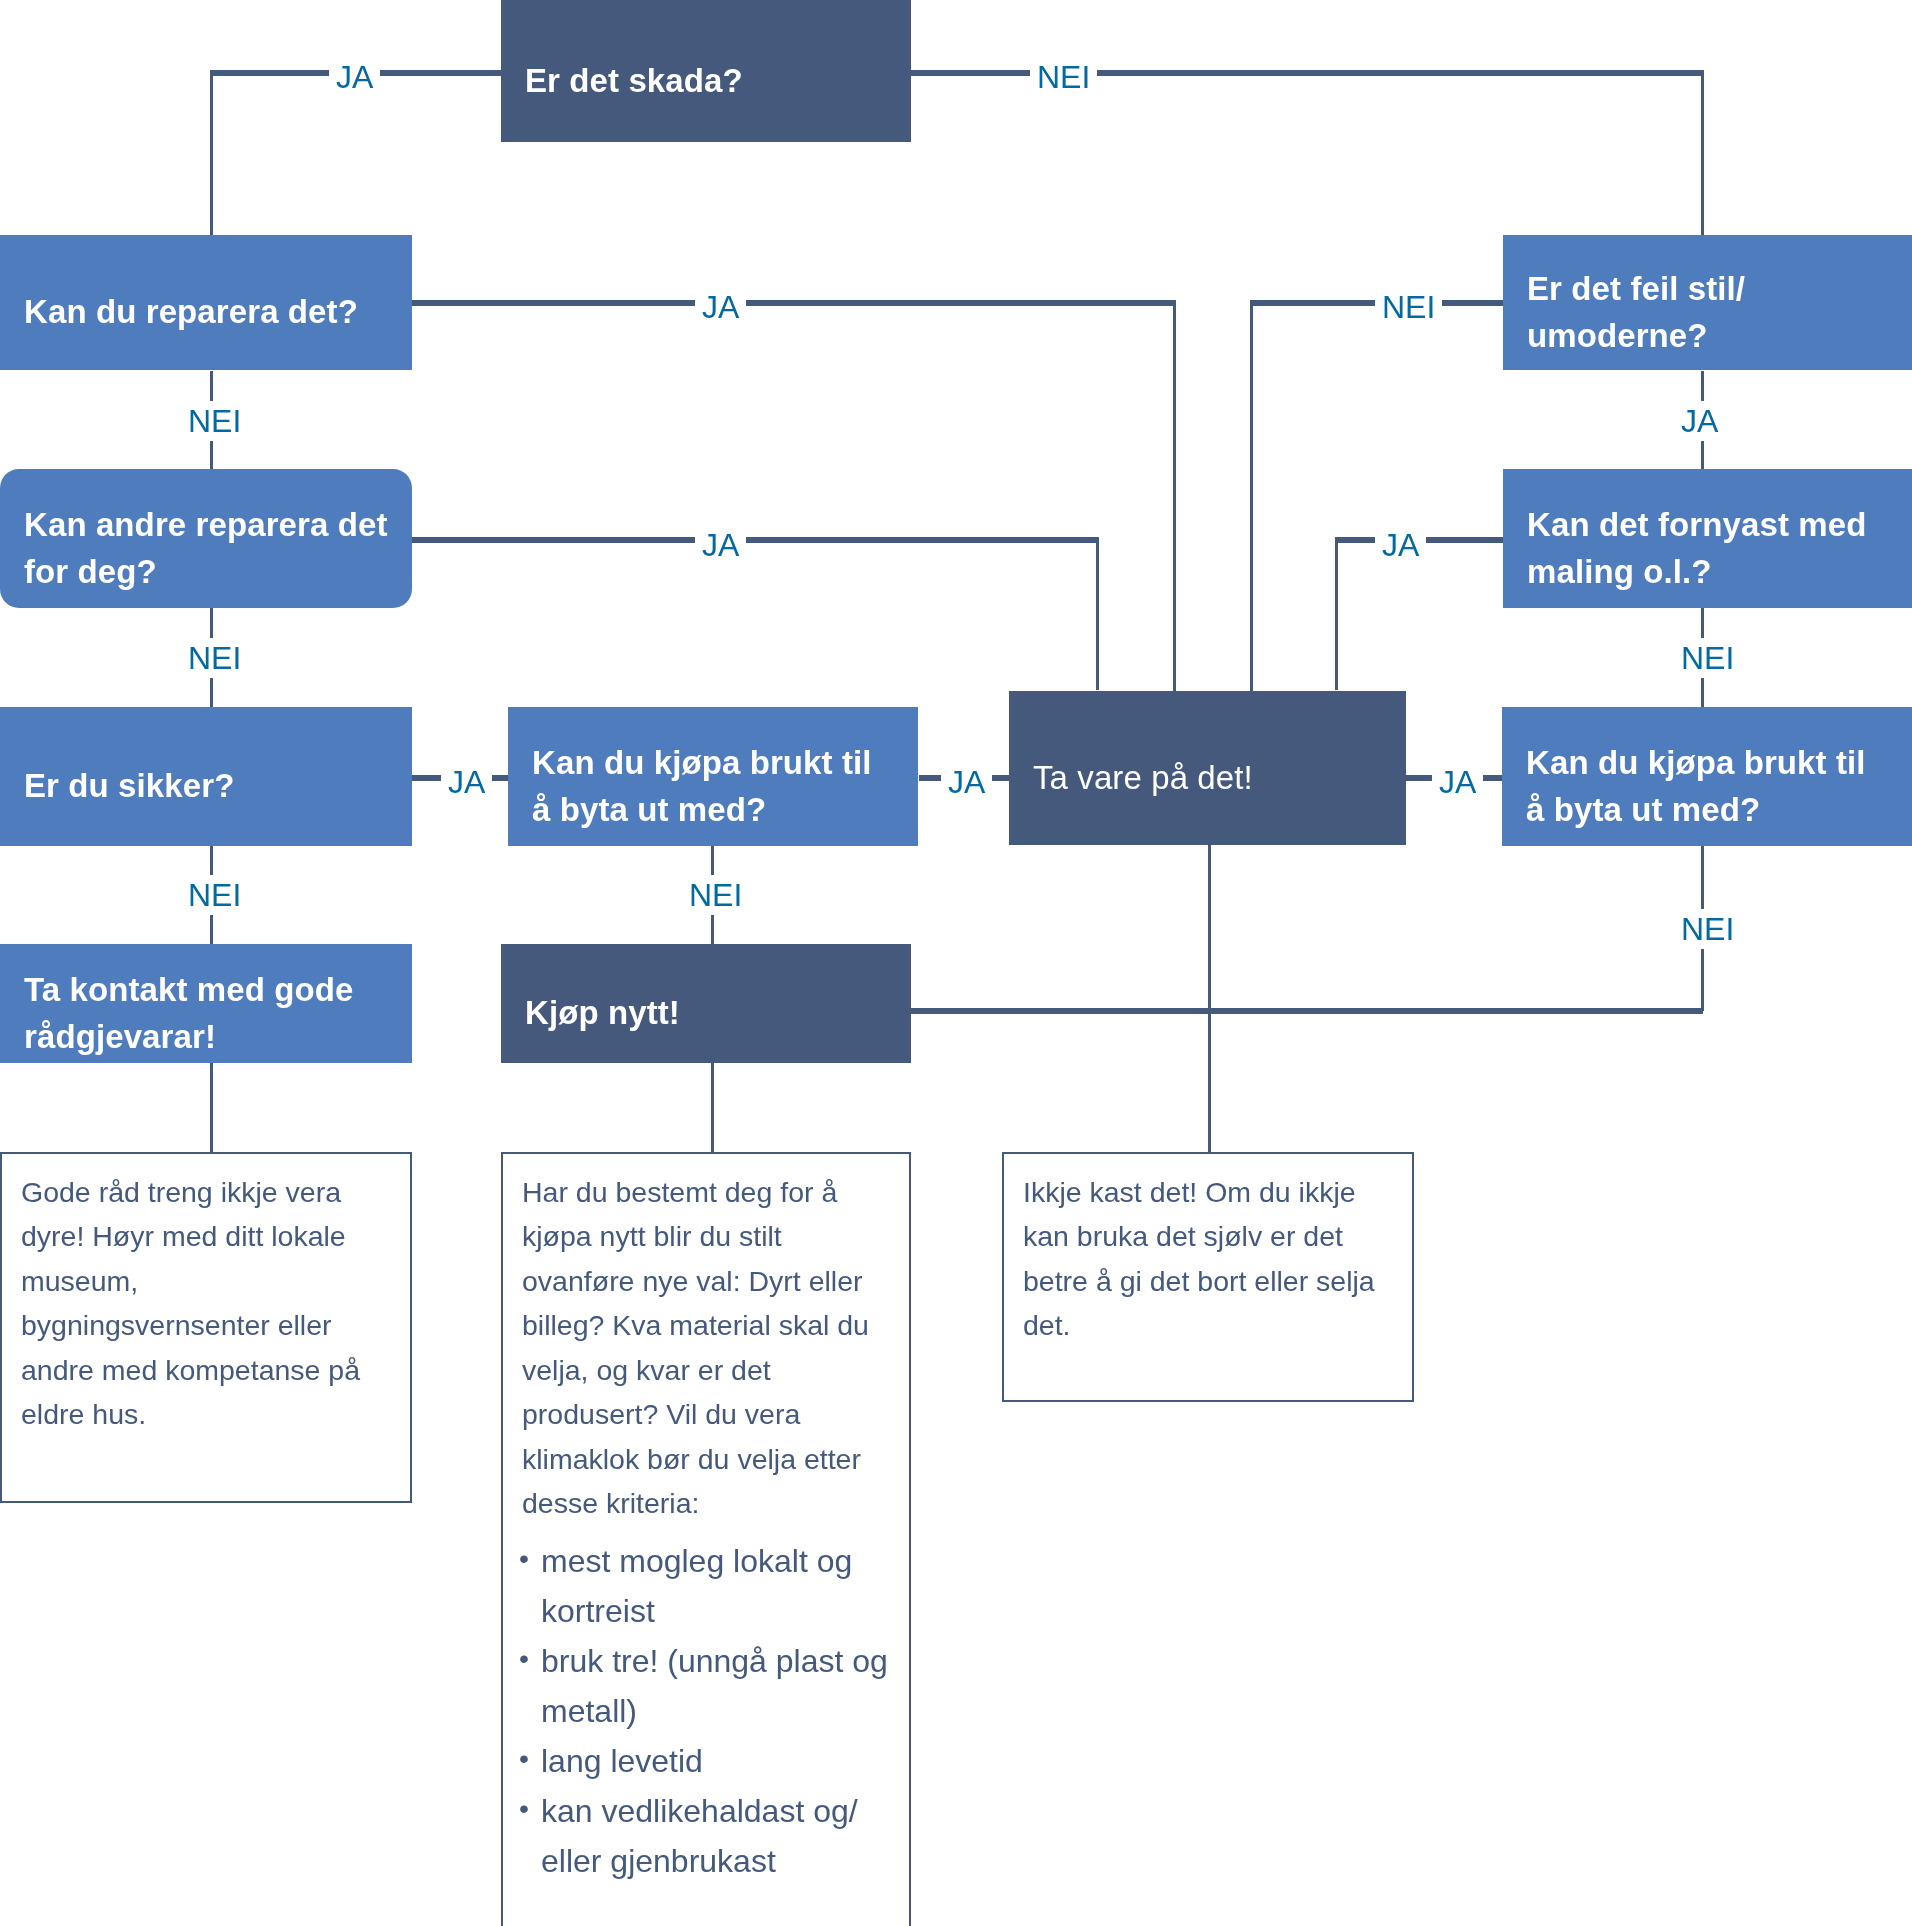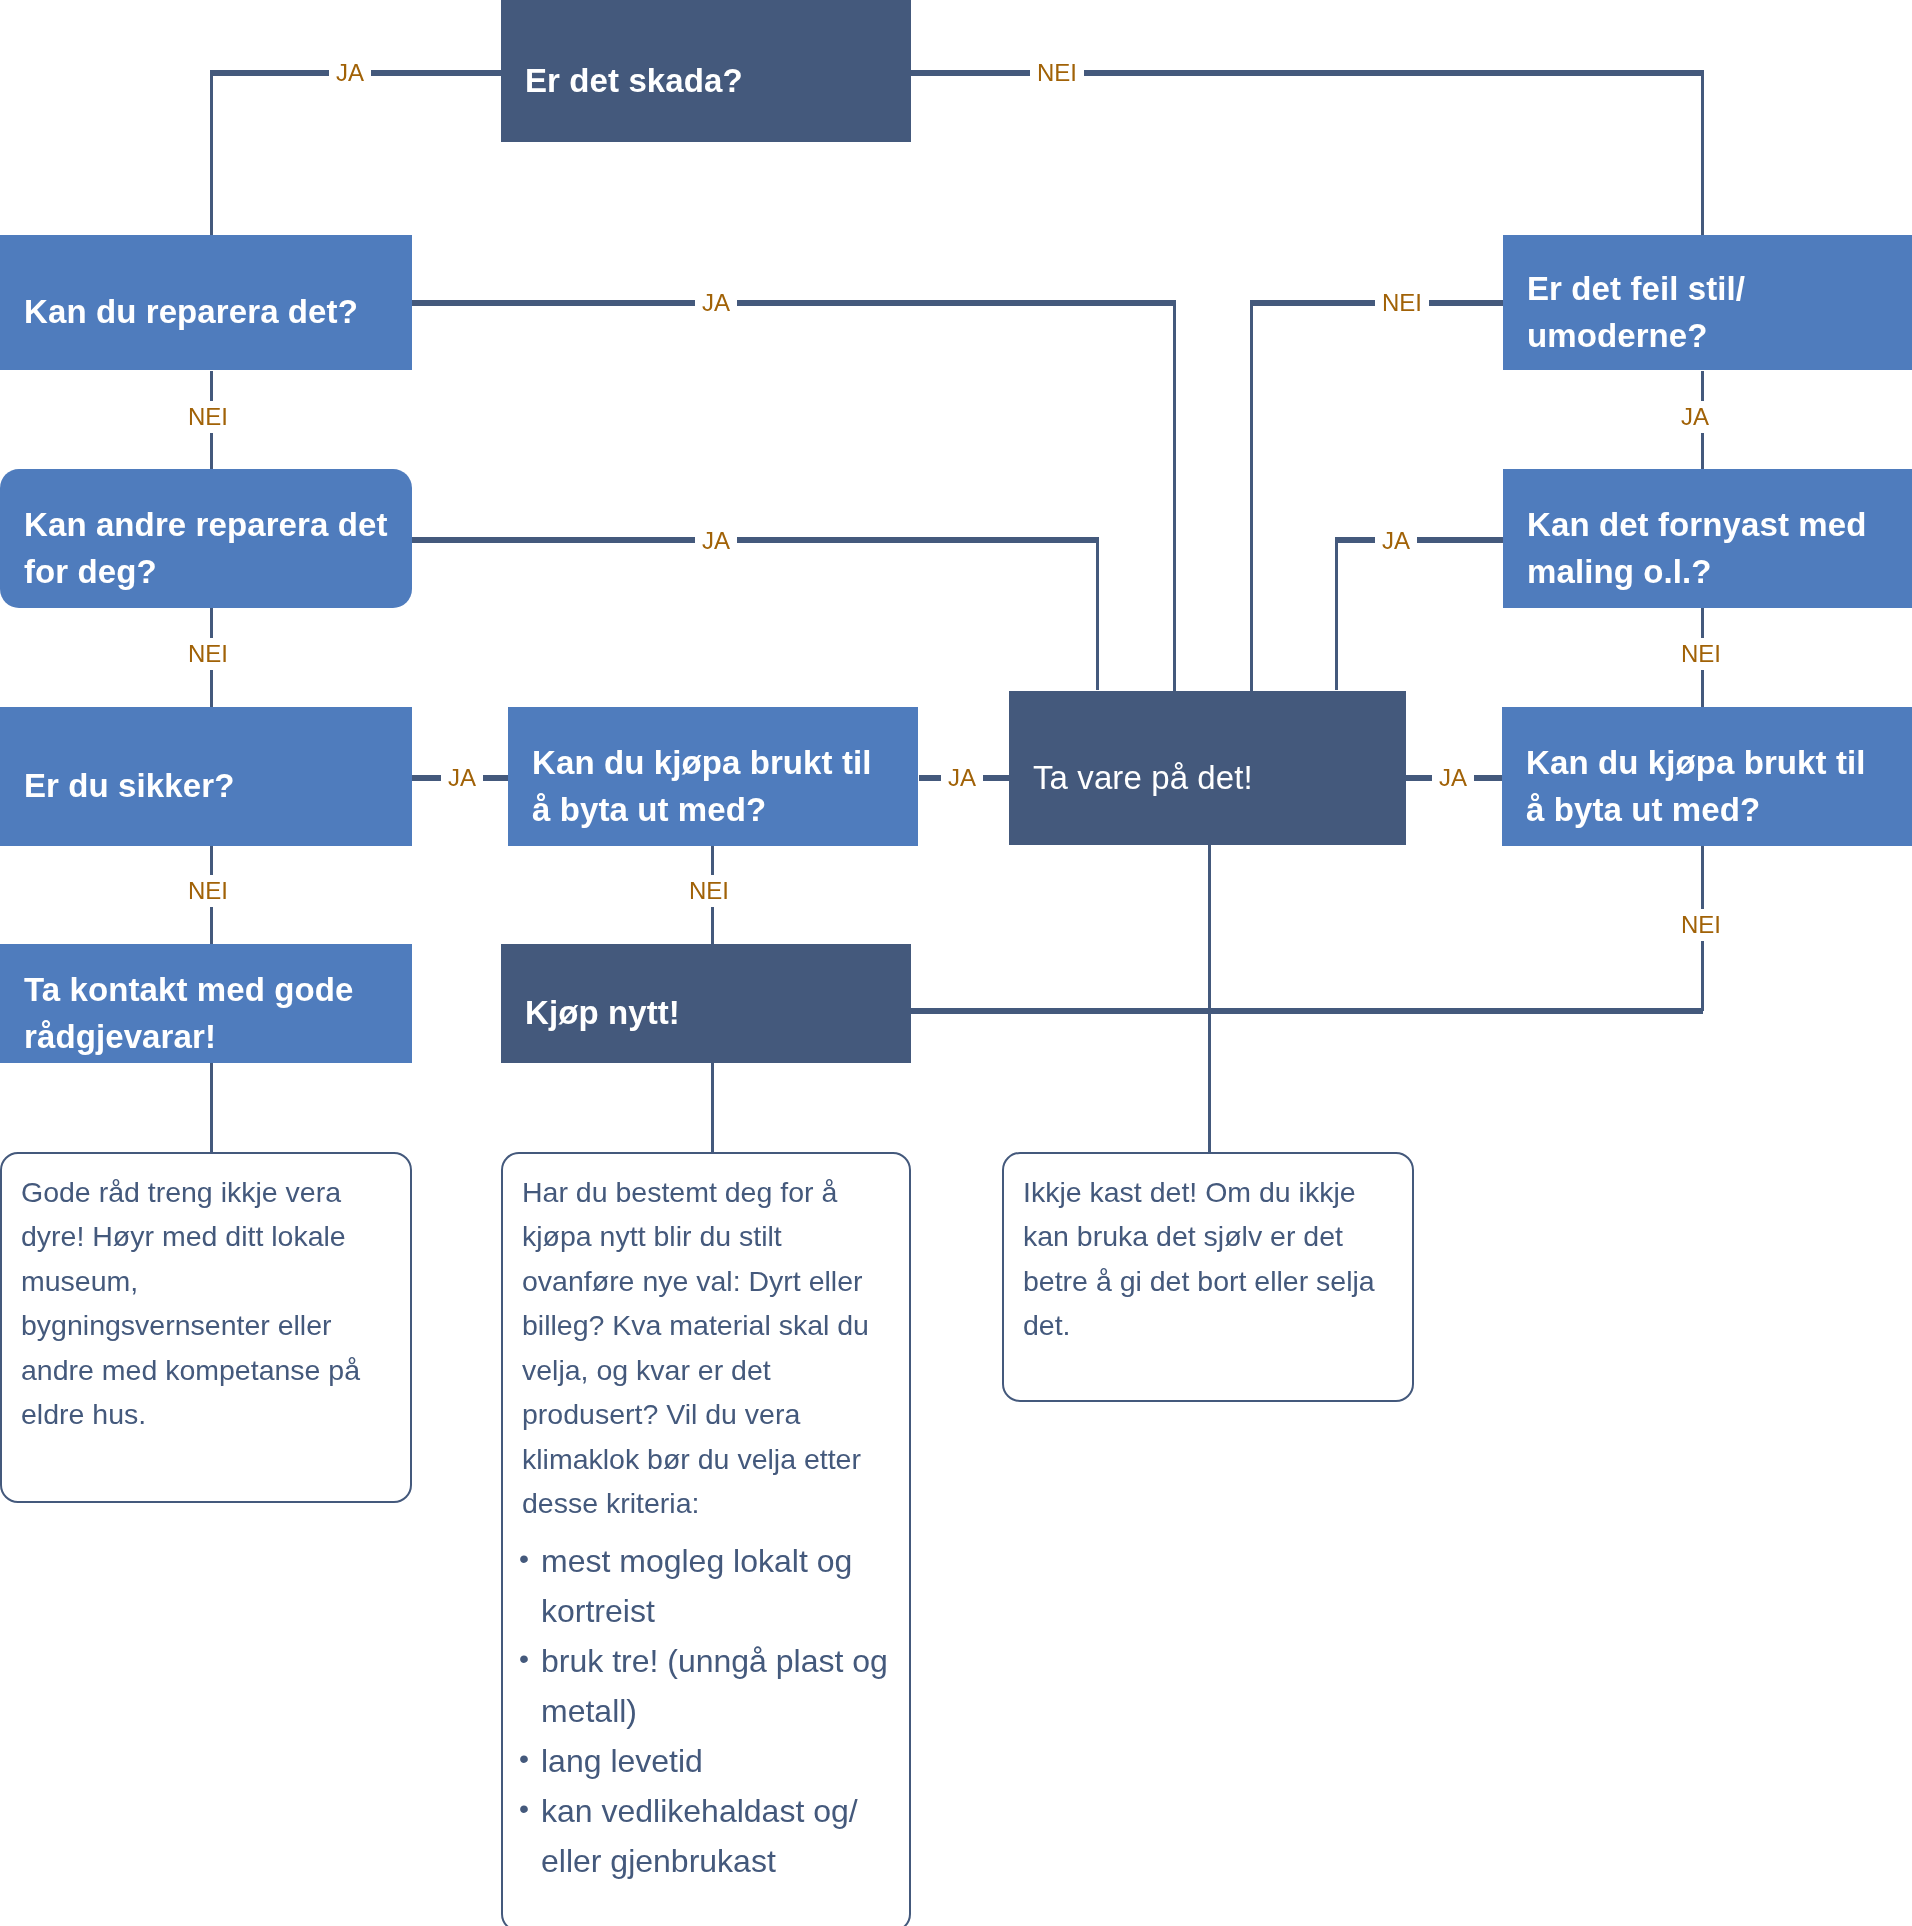--- a/index.html
+++ b/index.html
@@ -10,34 +10,34 @@
   .box{position:absolute;box-sizing:border-box;display:flex;align-items:center;
        color:#ffffff;padding:0 24px;z-index:3;}
   .box .lbl{font-weight:bold;font-size:33px;line-height:1.42;letter-spacing:0.1px;margin-top:20px;}
   .box.light{background:#4F7CBD;}
   .box.dark{background:#44597C;}
   .box.dark-thin .lbl{font-weight:normal;}
 
   
   .note{position:absolute;box-sizing:border-box;background:#ffffff;
         border:2.7px solid #44597C;color:#3F5madeup;z-index:3;}
-  .note{color:#44597C;border-radius:18px;}
+  .note{color:#44597C;}
   .note .ntxt{font-size:28.5px;line-height:1.56;padding:16px 19px 11.6px 19px;display:block;}
   .note ul{margin:0;padding:0 0 0 13px;list-style:none;}
   .note li{position:relative;font-size:32px;line-height:1.56;padding-left:25px;margin:0;}
   .note li::before{content:"•";position:absolute;left:3.1px;top:-0.8px;font-size:28.5px;line-height:1.56;}
 
   
   .ln{position:absolute;background:#44597C;z-index:1;}
   .ln.h{height:2.7px;}
   .ln.v{width:2.7px;}
   .ln.thick{height:5.8px;}
 
   
-  .elbl{position:absolute;color:#a16207;font-size:24px;line-height:1;
+  .elbl{position:absolute;color:#0369a1;font-size:32px;line-height:1;
         background:#ffffff;padding:3.9px 7px;z-index:2;white-space:nowrap;}
 </style>
 </head>
 <body>
 
 <div id="stage">
 
   <div class="ln h thick" style="left:210px;top:70px;width:291px;"></div>
   <div class="ln v" style="left:210px;top:70px;height:166px;"></div>
 

